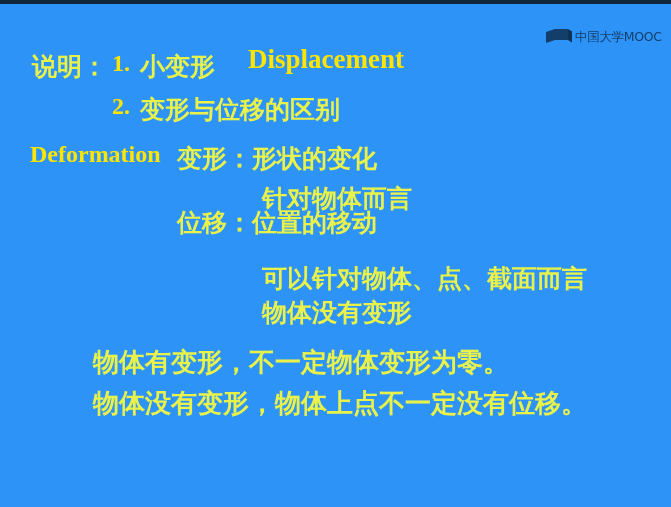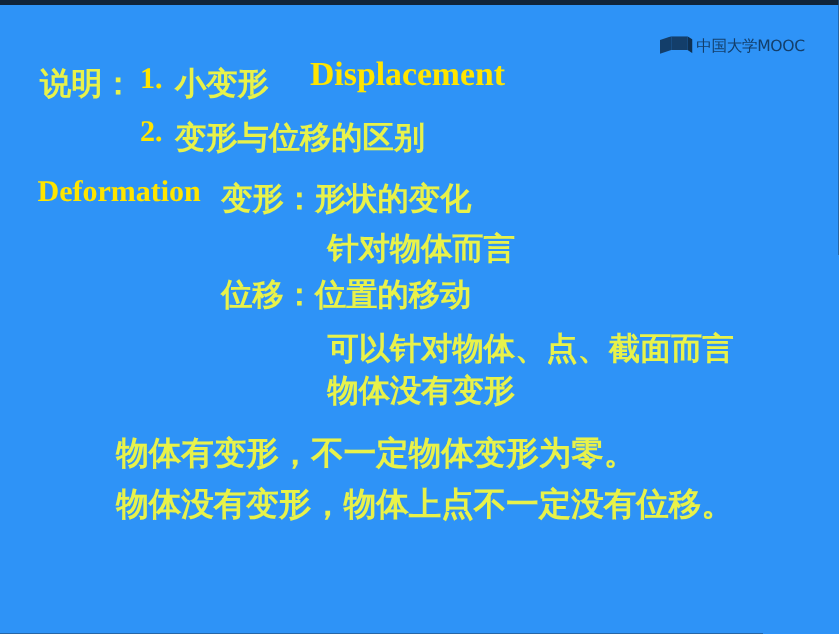--- a/index.html
+++ b/index.html
@@ -22,21 +22,21 @@
     left: 0;
     top: 0;
     width: 671px;
     height: 4px;
     background: #10243a;
   }
 
   
   #mooc-logo {
     position: absolute;
-    left: 528px;
+    left: 546px;
     top: 29px;
     display: flex;
     align-items: flex-end;
     gap: 3px;
     opacity: 0.95;
   }
   #mooc-logo .book {
     width: 26px;
     height: 15px;
     display: block;
@@ -78,21 +78,21 @@
   .l-num1       { left: 112px; top: 50px;  font-size: 24px; }
   .l-xiaobianxing { left: 140px; top: 50px; font-size: 25px; }
   .l-displacement { left: 248px; top: 44px; font-size: 27px; }
 
   .l-num2       { left: 112px; top: 93px;  font-size: 24px; }
   .l-line2      { left: 140px; top: 93px;  font-size: 25px; }
 
   .l-deformation { left: 30px; top: 141px; font-size: 24px; }
   .l-bianxing   { left: 177px; top: 142px; font-size: 25px; }
   .l-zhendui    { left: 262px; top: 182px; font-size: 25px; }
-  .l-weiyi      { left: 177px; top: 219px; font-size: 25px; }
+  .l-weiyi      { left: 177px; top: 206px; font-size: 25px; }
   .l-keyi       { left: 262px; top: 262px; font-size: 25px; }
   .l-meiyou     { left: 262px; top: 296px; font-size: 25px; }
 
   .l-b1         { left: 93px;  top: 345px; font-size: 26px; }
   .l-b2         { left: 93px;  top: 386px; font-size: 26px; }
   .l-b3         { left: 93px;  top: 427px; font-size: 26px; }
 </style>
 </head>
 <body>
 

